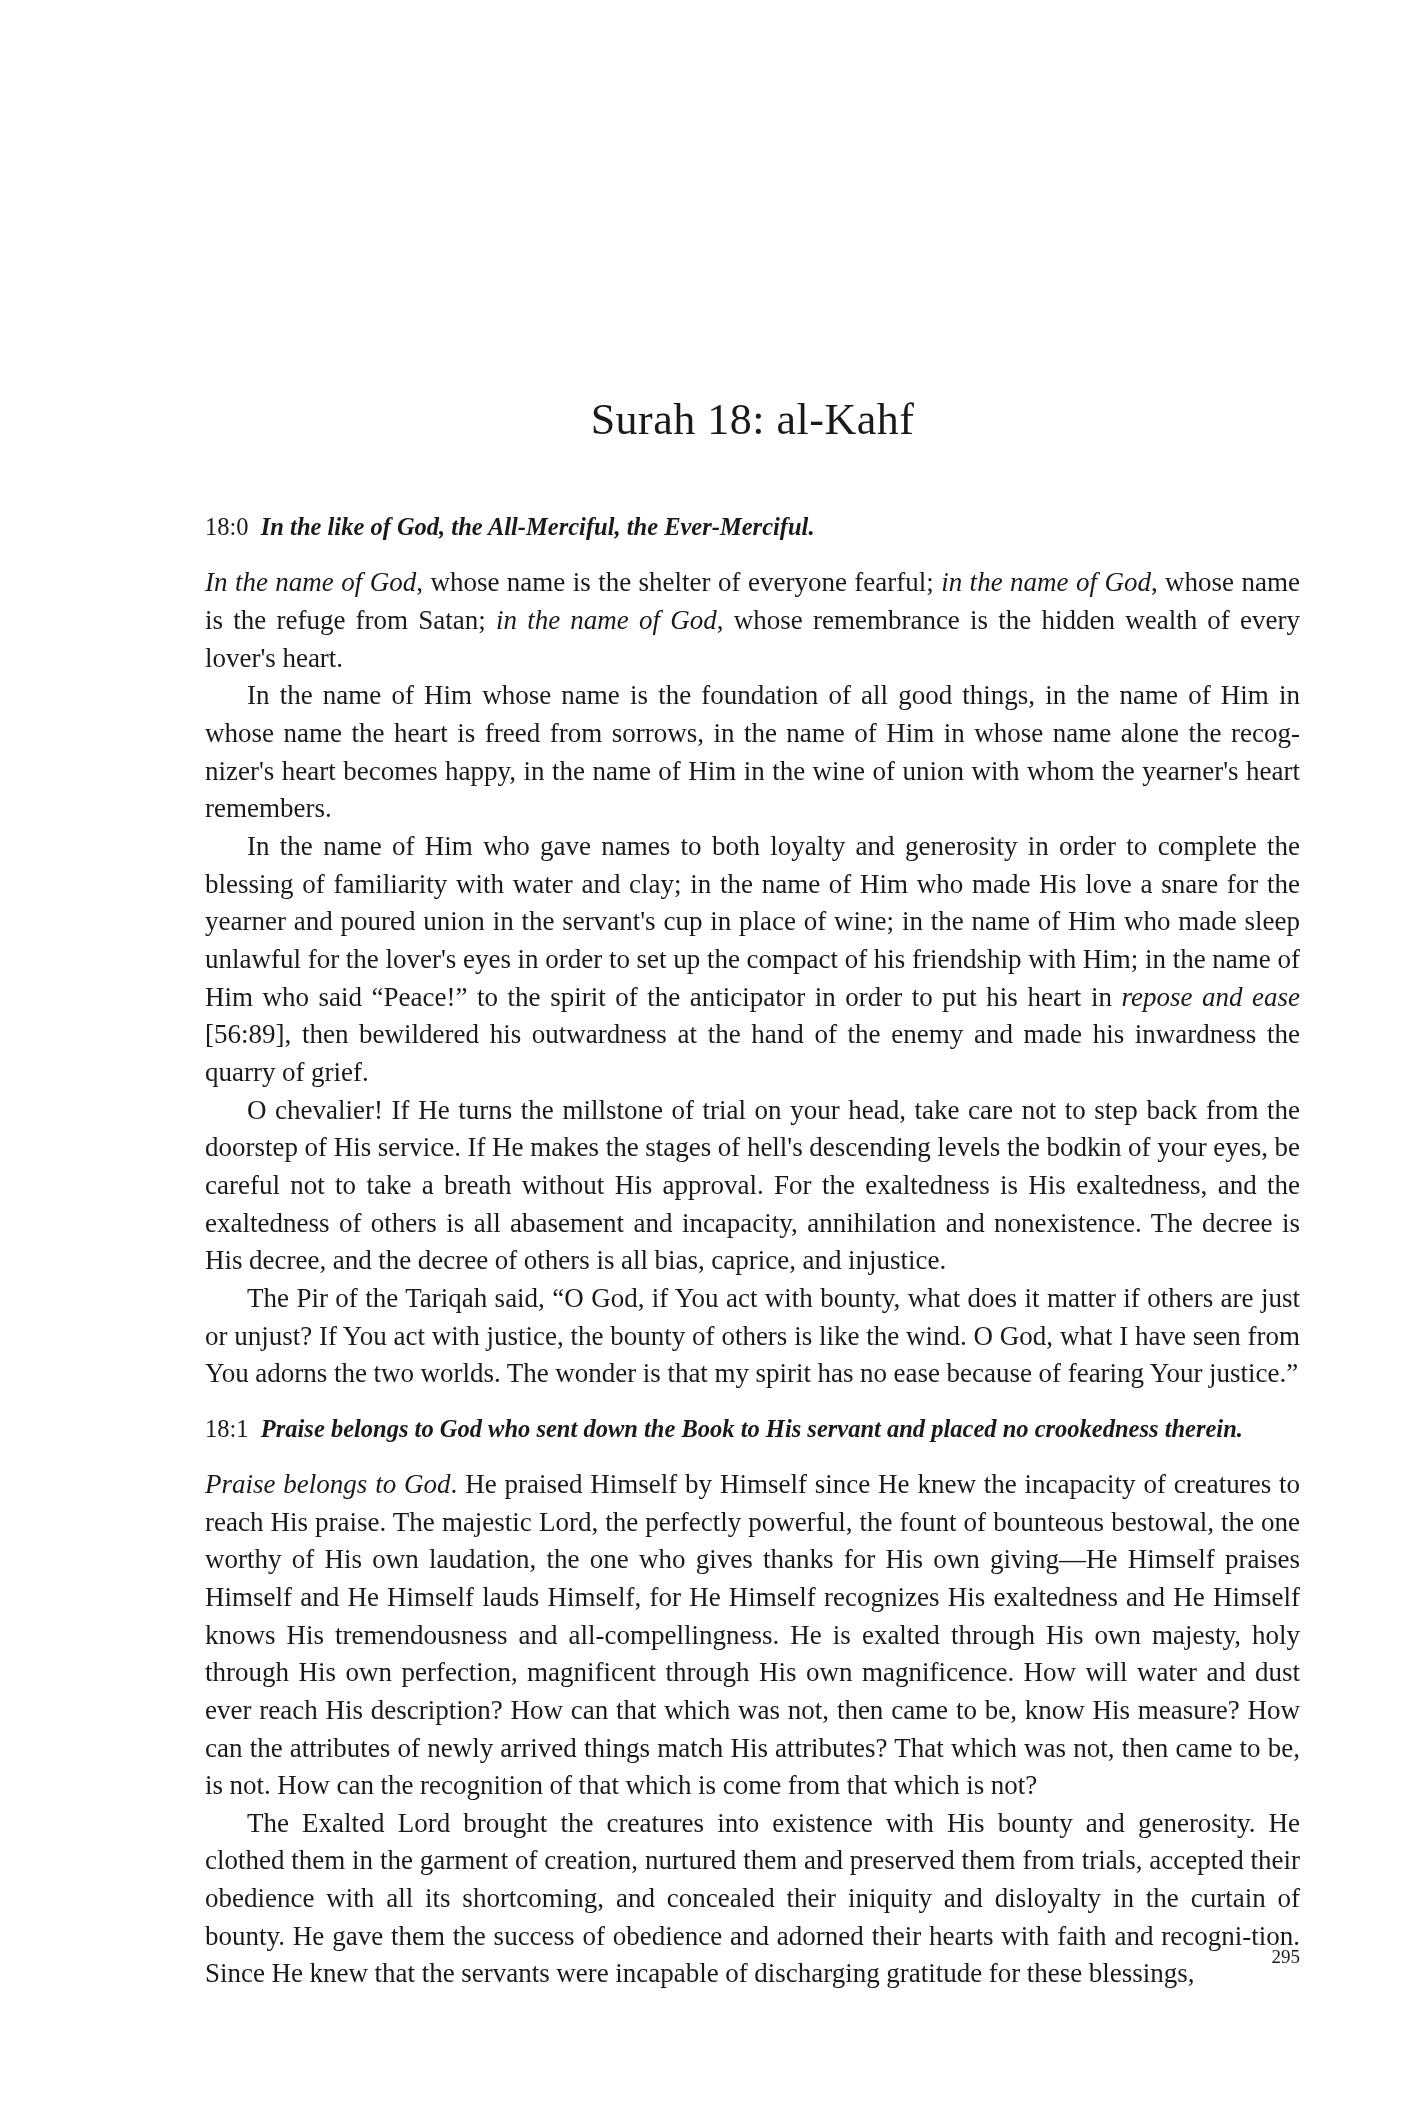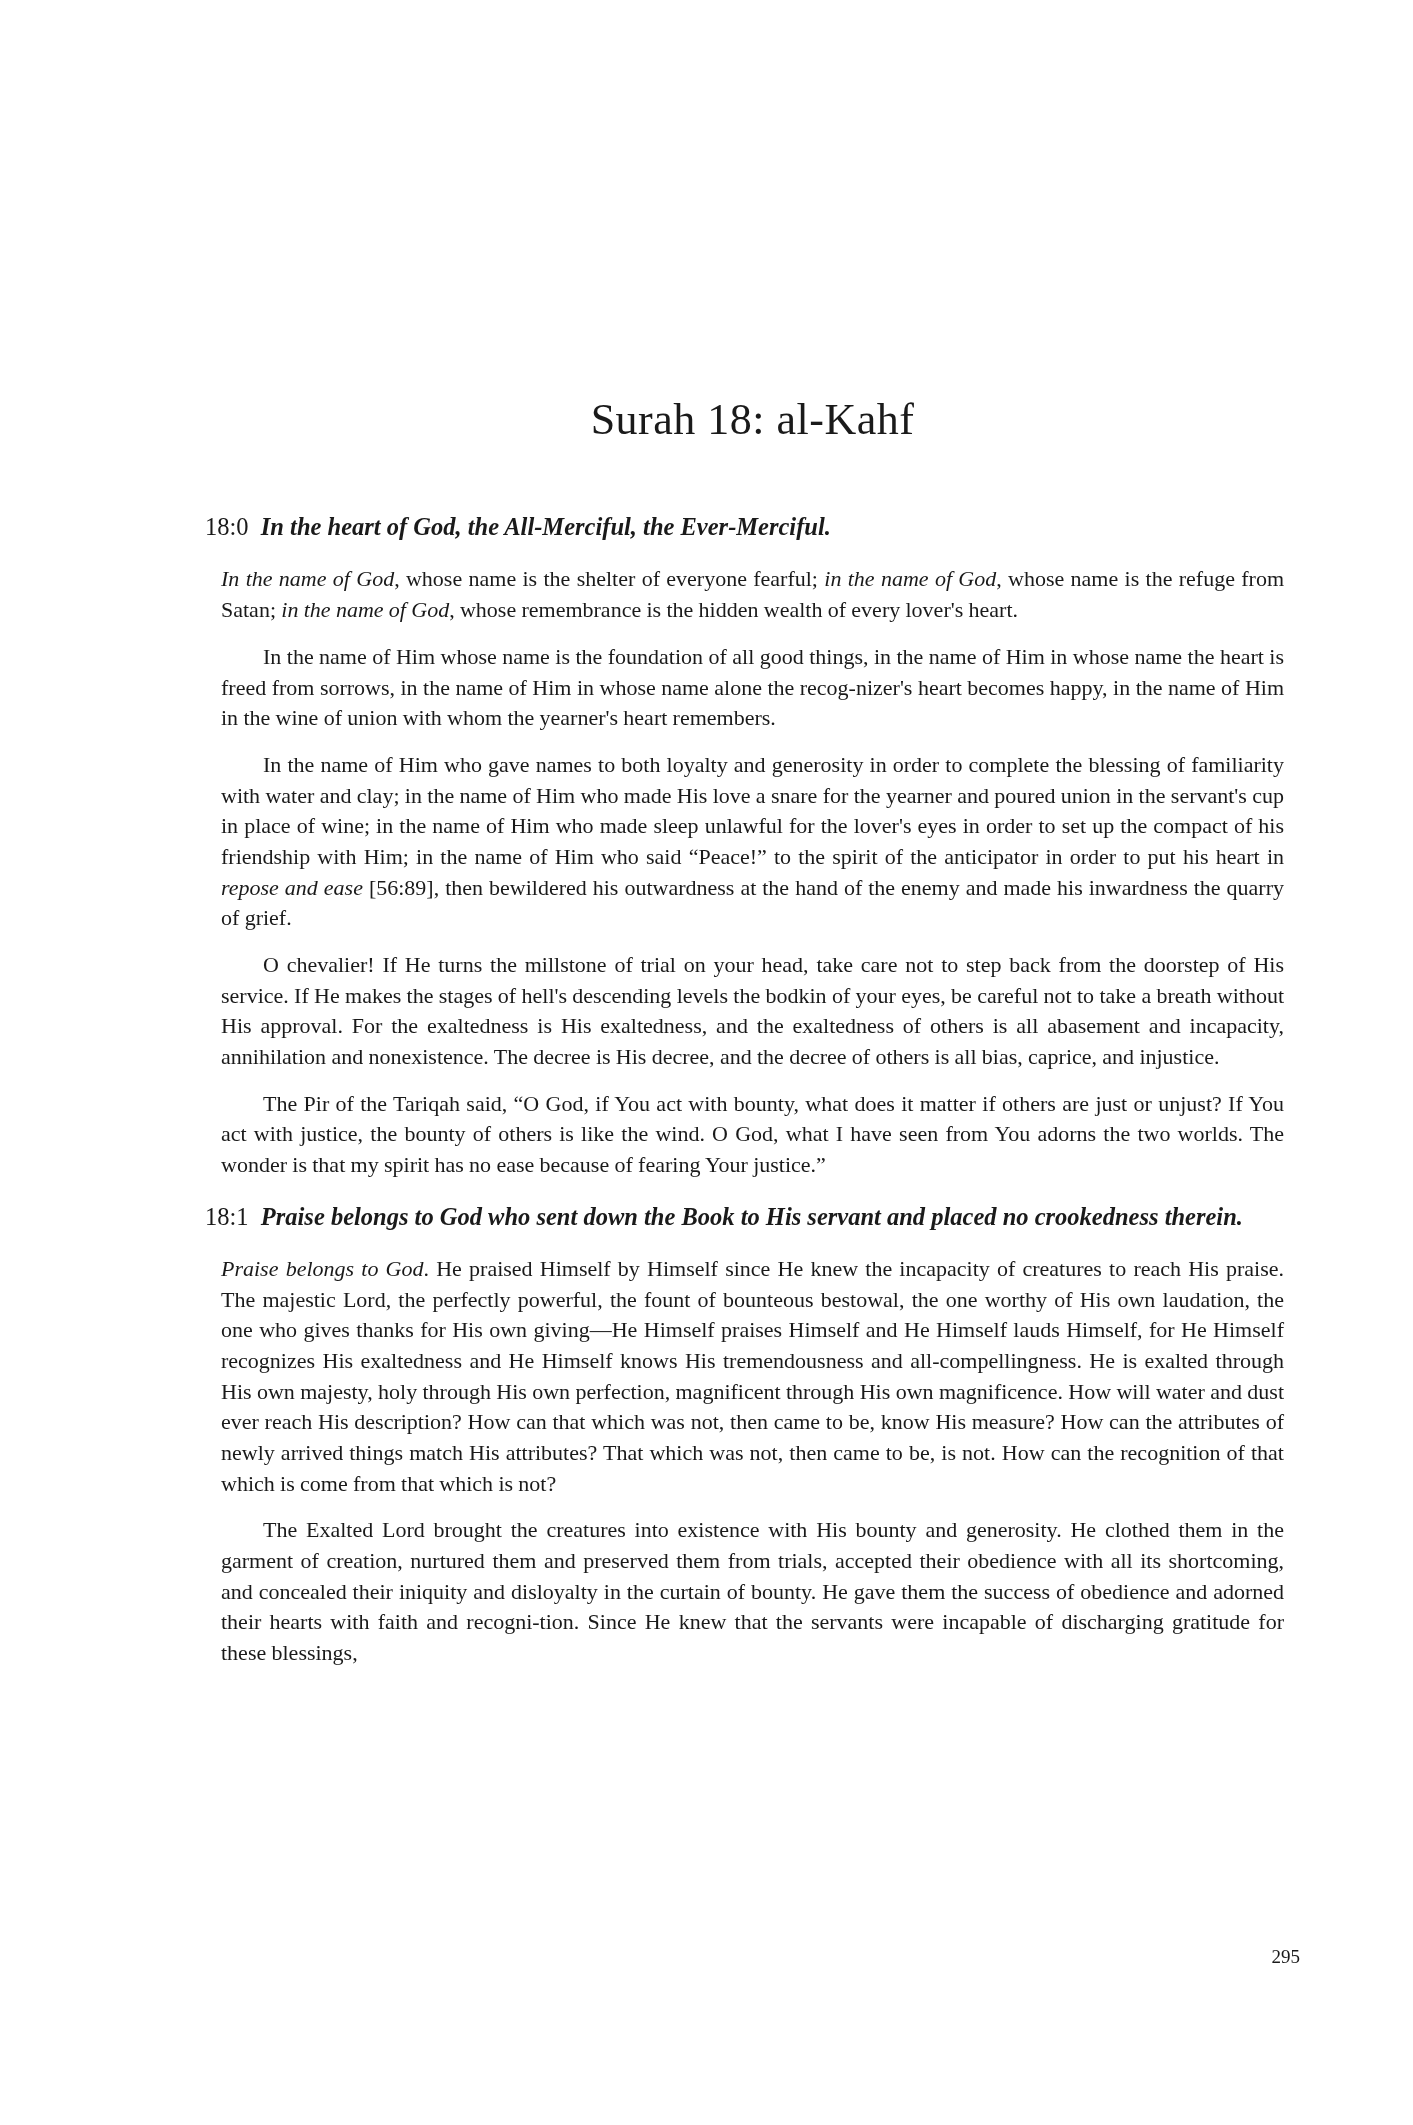--- a/index.html
+++ b/index.html
@@ -43,25 +43,25 @@
     margin: 0 0 20px 0;
   }
   .verse-heading .ref {
     font-style: normal;
     font-weight: normal;
   }
   .verse-heading .ref::after {
     content: "\00a0\00a0";
   }
   p.body-text {
-    font-size: 22px;
+    font-size: 27px;
     text-align: justify;
     text-justify: inter-word;
     line-height: 1.395;
-    margin: 16px;
+    margin: 0;
     hyphens: manual;
     word-spacing: -0.2px;
   }
   p.body-text.indented {
     text-indent: 42px;
   }
   p.body-text.first {
     text-indent: 0;
   }
   .it {
@@ -82,21 +82,21 @@
 </head>
 <body>
 
 <div class="page">
 
   <div class="content">
 
     <h1 class="surah-title">Surah 18: al-Kahf</h1>
 
     <div id="sections-root">
-        <div class="verse-heading"><span class="ref">18:0</span><span>In the heart of God, the All-Merciful, the Ever-Merciful.</span></div>
+        <div class="verse-heading"><span class="ref">18:0</span><span>In the like of God, the All-Merciful, the Ever-Merciful.</span></div>
         <p class="body-text first"><span class="it">In the name of God</span><span>, whose name is the shelter of everyone fearful; </span><span class="it">in the name of God</span><span>, whose name is the refuge from Satan; </span><span class="it">in the name of God</span><span>, whose remembrance is the hidden wealth of every lover's heart.</span></p>
         <p class="body-text indented"><span>In the name of Him whose name is the foundation of all good things, in the name of Him in whose name the heart is freed from sorrows, in the name of Him in whose name alone the recog-nizer's heart becomes happy, in the name of Him in the wine of union with whom the yearner's heart remembers.</span></p>
         <p class="body-text indented"><span>In the name of Him who gave names to both loyalty and generosity in order to complete the blessing of familiarity with water and clay; in the name of Him who made His love a snare for the yearner and poured union in the servant's cup in place of wine; in the name of Him who made sleep unlawful for the lover's eyes in order to set up the compact of his friendship with Him; in the name of Him who said “Peace!” to the spirit of the anticipator in order to put his heart in </span><span class="it">repose and ease</span><span> [56:89], then bewildered his outwardness at the hand of the enemy and made his inwardness the quarry of grief.</span></p>
         <p class="body-text indented"><span>O chevalier!  If He turns the millstone of trial on your head, take care not to step back from the doorstep of His service.  If He makes the stages of hell's descending levels the bodkin of your eyes, be careful not to take a breath without His approval.  For the exaltedness is His exaltedness, and the exaltedness of others is all abasement and incapacity, annihilation and nonexistence.  The decree is His decree, and the decree of others is all bias, caprice, and injustice.</span></p>
         <p class="body-text indented"><span>The Pir of the Tariqah said, “O God, if You act with bounty, what does it matter if others are just or unjust?  If You act with justice, the bounty of others is like the wind.  O God, what I have seen from You adorns the two worlds.  The wonder is that my spirit has no ease because of fearing Your justice.”</span></p>
         <div class="verse-heading gap-before"><span class="ref">18:1</span><span>Praise belongs to God who sent down the Book to His servant and placed no crookedness therein.</span></div>
         <p class="body-text first"><span class="it">Praise belongs to God</span><span>.  He praised Himself by Himself since He knew the incapacity of creatures to reach His praise.  The majestic Lord, the perfectly powerful, the fount of bounteous bestowal, the one worthy of His own laudation, the one who gives thanks for His own giving—He Himself praises Himself and He Himself lauds Himself, for He Himself recognizes His exaltedness and He Himself knows His tremendousness and all-compellingness.  He is exalted through His own majesty, holy through His own perfection, magnificent through His own magnificence.  How will water and dust ever reach His description?  How can that which was not, then came to be, know His measure?  How can the attributes of newly arrived things match His attributes?  That which was not, then came to be, is not.  How can the recognition of that which is come from that which is not?</span></p>
         <p class="body-text indented"><span>The Exalted Lord brought the creatures into existence with His bounty and generosity.  He clothed them in the garment of creation, nurtured them and preserved them from trials, accepted their obedience with all its shortcoming, and concealed their iniquity and disloyalty in the curtain of bounty. He gave them the success of obedience and adorned their hearts with faith and recogni-tion.  Since He knew that the servants were incapable of discharging gratitude for these blessings,</span></p>
       </div>
 

